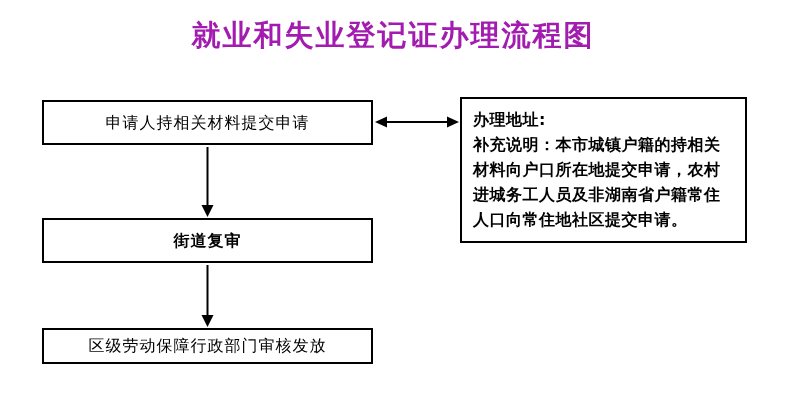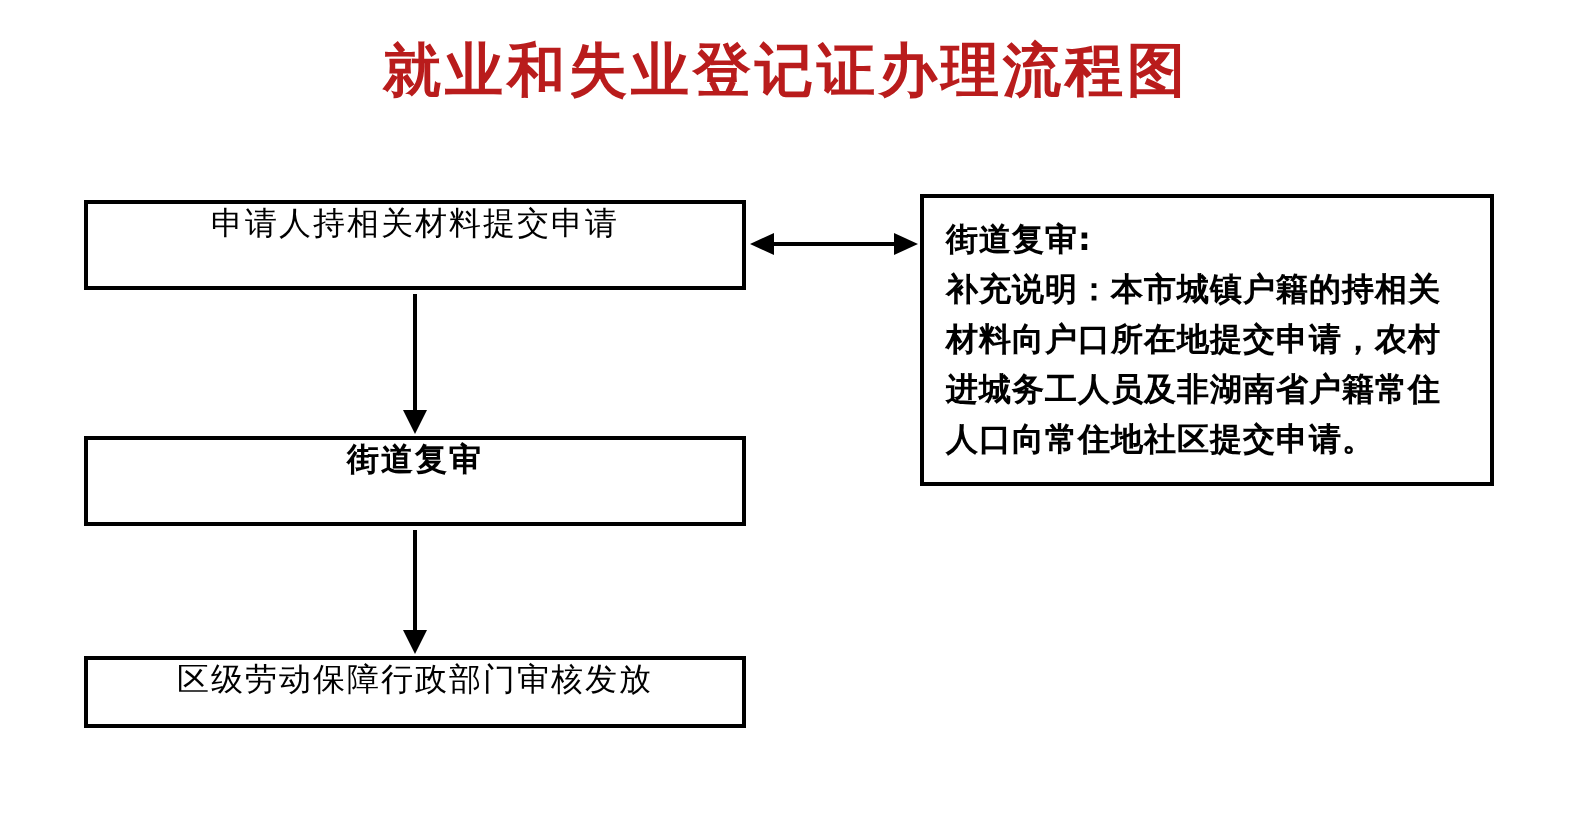--- a/index.html
+++ b/index.html
@@ -17,30 +17,31 @@
   }
   .diagram-title {
     position: absolute;
     top: 16px;
     left: 0;
     width: 100%;
     text-align: center;
     font-size: 29px;
     font-weight: bold;
     letter-spacing: 2px;
-    color: #b91c1c;
+    color: #a21caf;
     white-space: nowrap;
   }
   .flow-box {
     position: absolute;
     left: 42px;
     width: 331px;
     border: 2px solid #000000;
     background: #ffffff;
     display: flex;
+    align-items: center;
     justify-content: center;
     font-size: 16px;
     line-height: 1.2;
     text-align: center;
     letter-spacing: 1px;
   }
   .flow-box.step-1 { top: 100px; height: 45px; }
   .flow-box.step-2 { top: 218px; height: 45px; font-weight: bold; }
   .flow-box.step-3 { top: 328px; height: 36px; }
   .note-box {
@@ -81,21 +82,21 @@
 
   <div class="flow-box step-2">
     <span>街道复审</span>
   </div>
 
   <div class="flow-box step-3">
     <span>区级劳动保障行政部门审核发放</span>
   </div>
 
   <div class="note-box">
-    <span class="note-heading">街道复审:</span>
+    <span class="note-heading">办理地址:</span>
     <span class="note-body">补充说明：本市城镇户籍的持相关材料向户口所在地提交申请，农村进城务工人员及非湖南省户籍常住人口向常住地社区提交申请。</span>
   </div>
 
   <svg class="arrow-layer" viewBox="0 0 786 415" xmlns="http://www.w3.org/2000/svg">
 
     <g>
       <line x1="207.5" y1="147" x2="207.5" y2="207" stroke="#000000" stroke-width="2"></line>
       <polygon points="207.5,217 201.5,205 213.5,205" fill="#000000"></polygon>
     </g>
 

